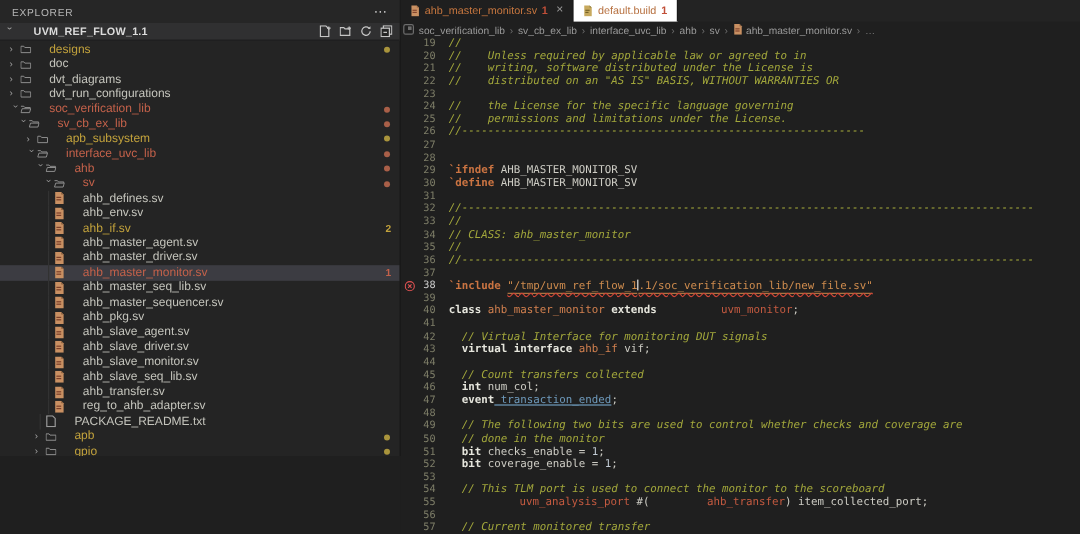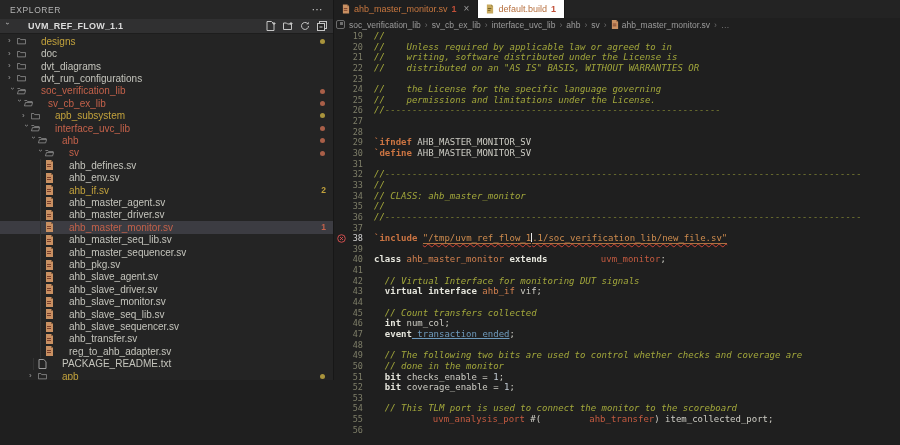--- a/index.html
+++ b/index.html
@@ -371,31 +371,20 @@
         </div>
         <div class="row file" style="--ind: 45px;">
           <span class="ticon">
             <svg viewBox="0 0 9 10">
               <path d="M1 0h5l2 2v8H1z" fill="#c99062"></path>
               <path d="M6 0l2 2H6z" fill="#8a5f3d"></path>
               <rect x="2" y="4" width="4" height="1" fill="#7c3f2a"></rect>
               <rect x="2" y="6" width="4" height="1" fill="#7c3f2a"></rect>
             </svg>
           </span>
-          <span class="tlab c-def">ahb_slave_sequencer.sv</span>
-        </div>
-        <div class="row file" style="--ind: 45px;">
-          <span class="ticon">
-            <svg viewBox="0 0 9 10">
-              <path d="M1 0h5l2 2v8H1z" fill="#c99062"></path>
-              <path d="M6 0l2 2H6z" fill="#8a5f3d"></path>
-              <rect x="2" y="4" width="4" height="1" fill="#7c3f2a"></rect>
-              <rect x="2" y="6" width="4" height="1" fill="#7c3f2a"></rect>
-            </svg>
-          </span>
           <span class="tlab c-def">ahb_transfer.sv</span>
         </div>
         <div class="row file" style="--ind: 45px;">
           <span class="ticon">
             <svg viewBox="0 0 9 10">
               <path d="M1 0h5l2 2v8H1z" fill="#c99062"></path>
               <path d="M6 0l2 2H6z" fill="#8a5f3d"></path>
               <rect x="2" y="4" width="4" height="1" fill="#7c3f2a"></rect>
               <rect x="2" y="6" width="4" height="1" fill="#7c3f2a"></rect>
             </svg>
@@ -678,15 +667,19 @@
           <span class="src"><span class="tk-cm">  // This TLM port is used to connect the monitor to the scoreboard</span></span>
         </div>
         <div class="cl">
           <span class="gut">55</span>
           <span class="src"><span class="tk-t2">  uvm_analysis_port</span><span class="tk-id"> #(</span><span class="tk-t2">ahb_transfer</span><span class="tk-id">) item_collected_port</span><span class="tk-pn">;</span></span>
         </div>
         <div class="cl">
           <span class="gut">56</span>
           <span class="src"></span>
         </div>
+        <div class="cl">
+          <span class="gut">57</span>
+          <span class="src"><span class="tk-cm">  // Current monitored transfer</span></span>
+        </div>
       </div>
   </main>
 </div>
 
 </body></html>

